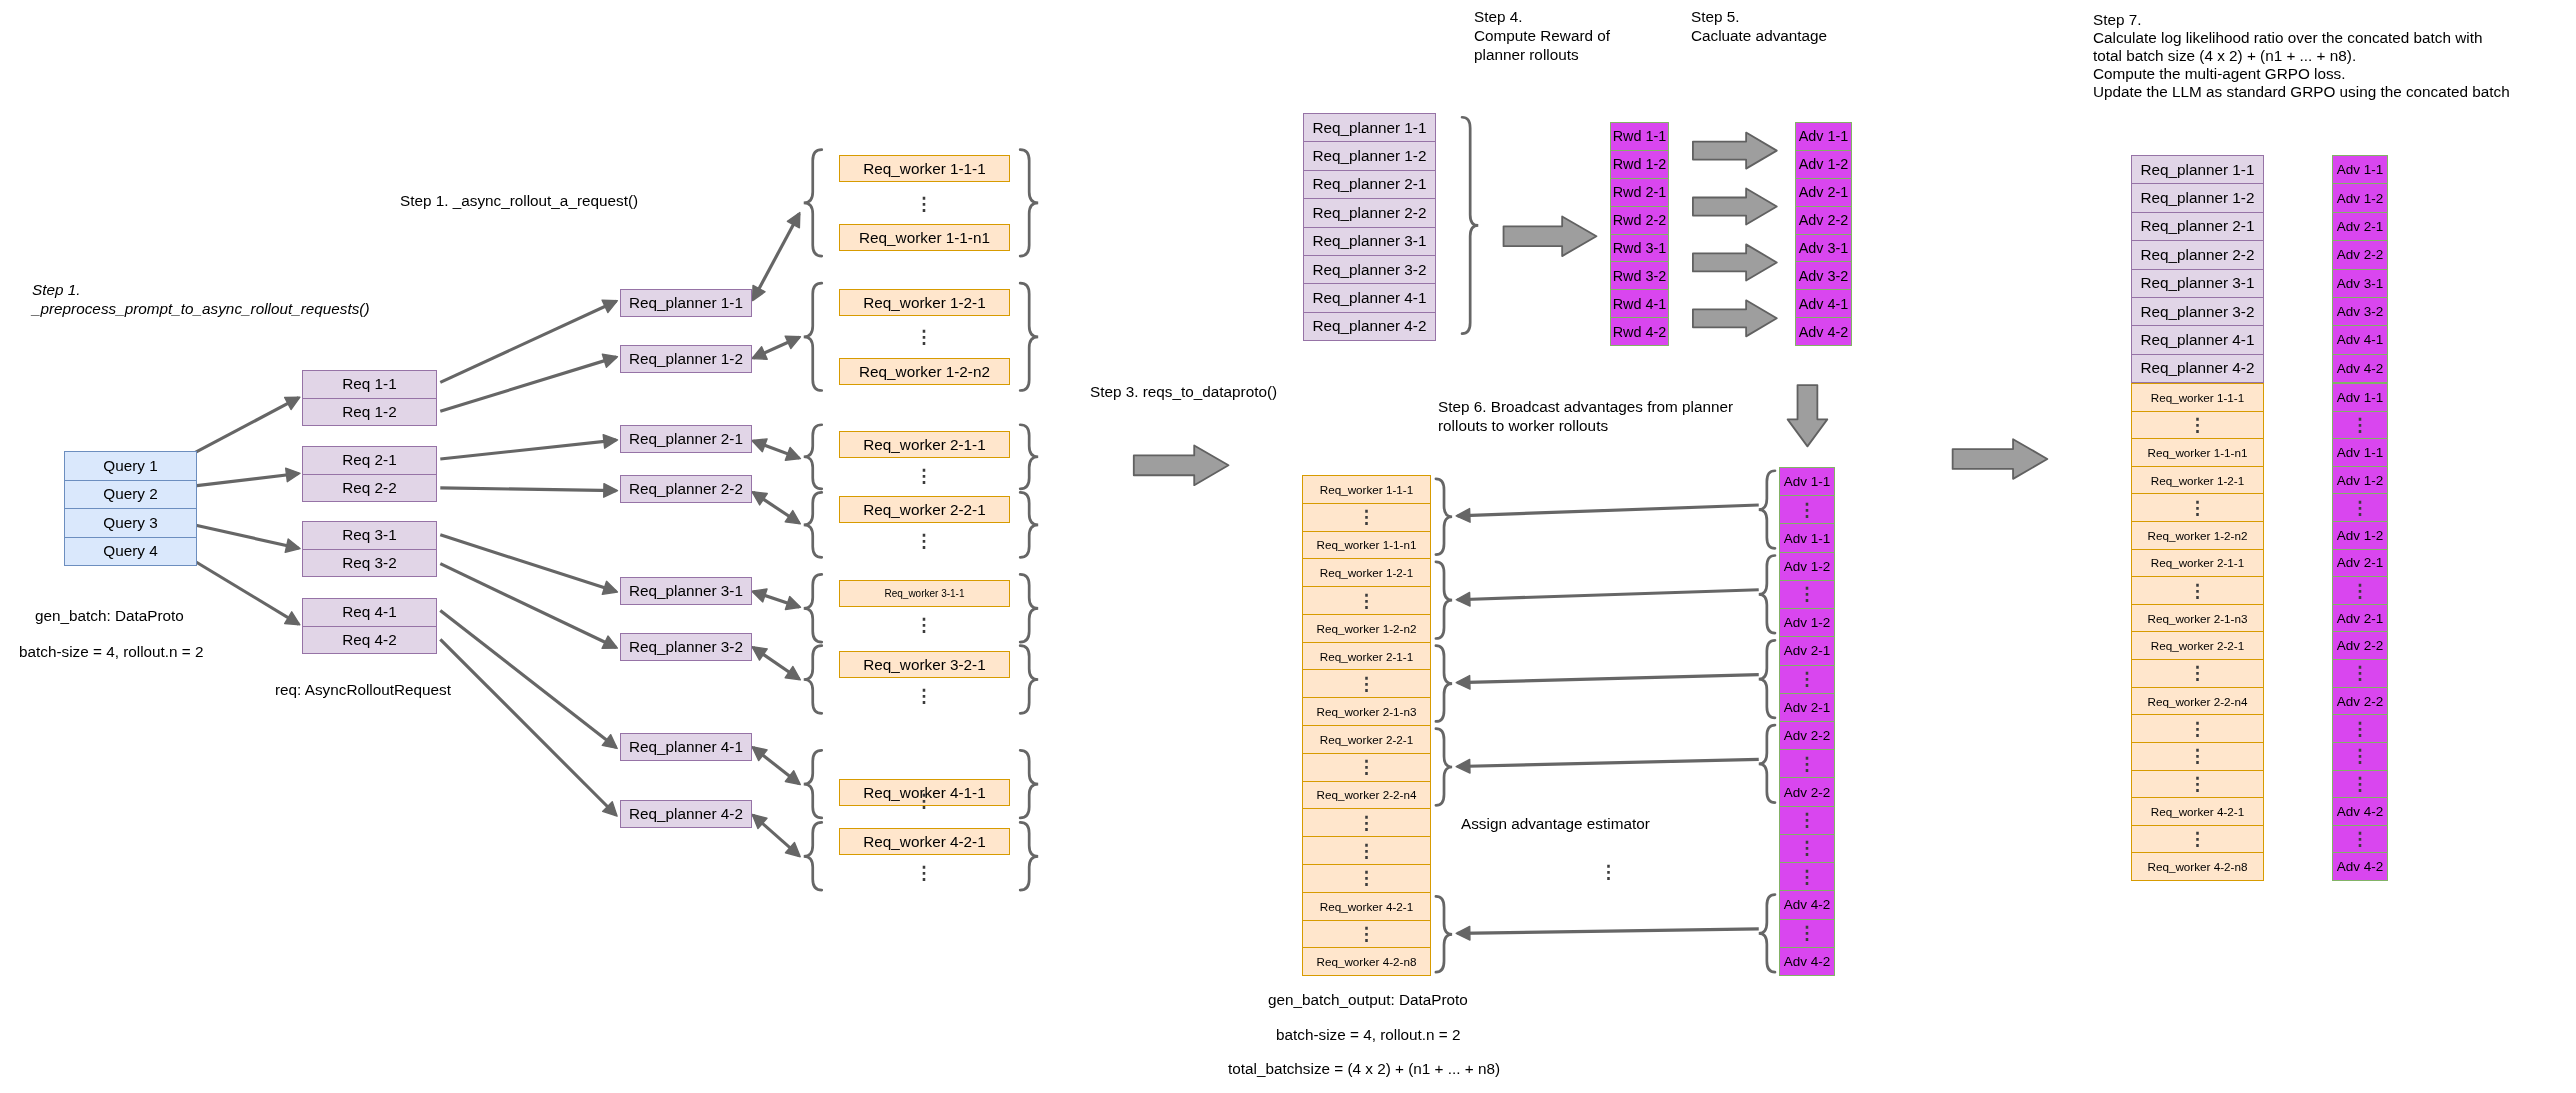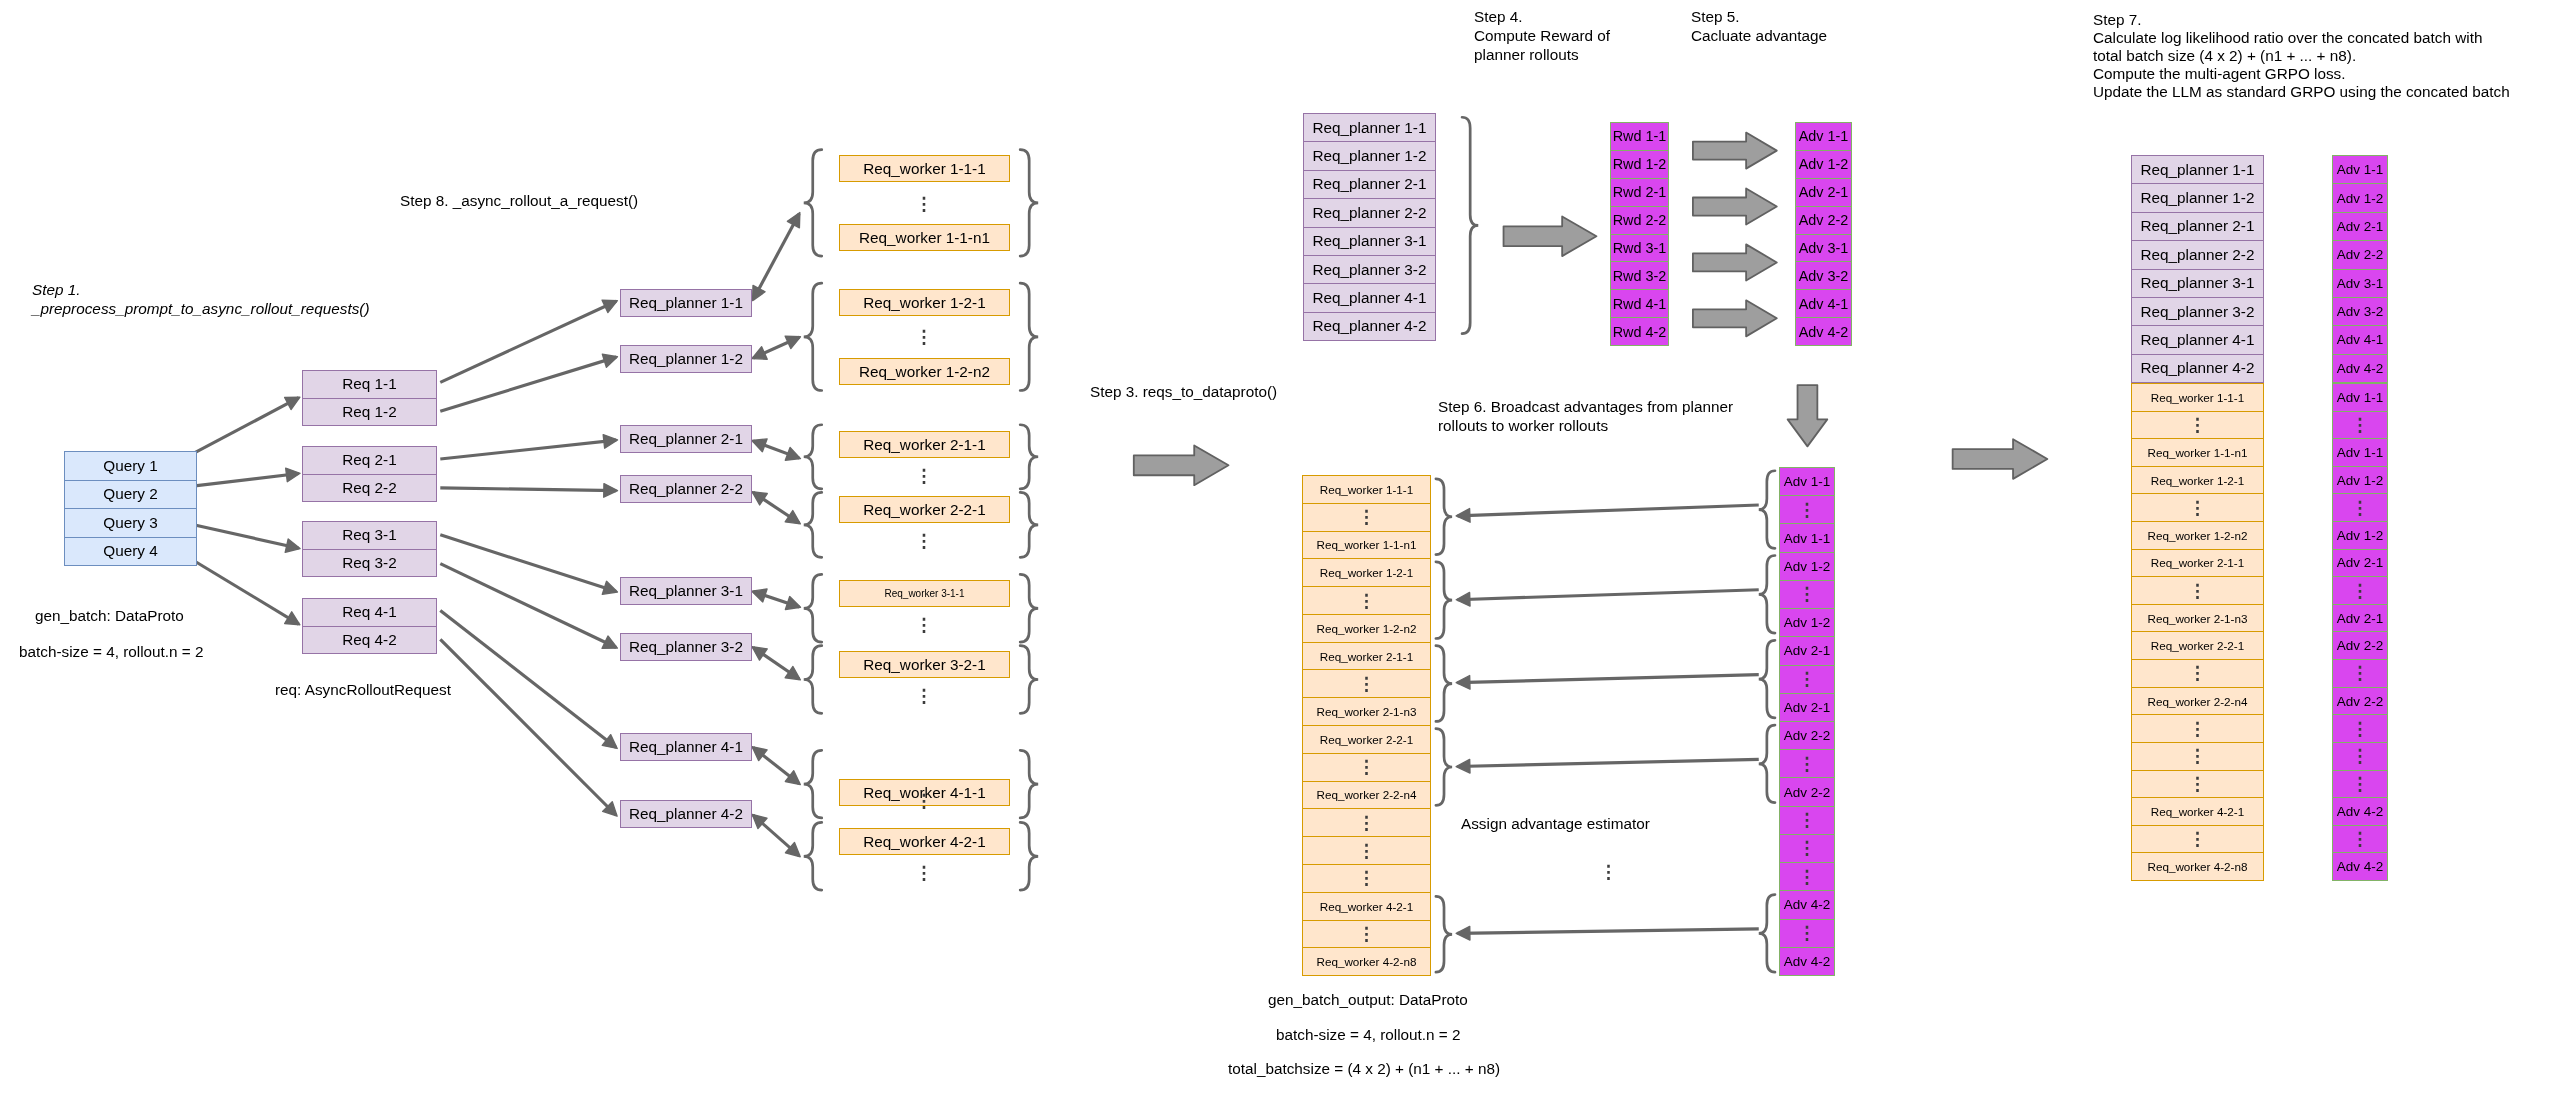--- a/index.html
+++ b/index.html
@@ -101,21 +101,21 @@
         <path d="M 1877,219 L 1936,219 L 1936,209 L 1970,229 L 1936,249 L 1936,239 L 1877,239 Z" fill="#9e9e9e" stroke="#616161" stroke-width="2" stroke-linejoin="round"></path>
         <path d="M 1877,281 L 1936,281 L 1936,271 L 1970,291 L 1936,311 L 1936,301 L 1877,301 Z" fill="#9e9e9e" stroke="#616161" stroke-width="2" stroke-linejoin="round"></path>
         <path d="M 1877,343 L 1936,343 L 1936,333 L 1970,353 L 1936,373 L 1936,363 L 1877,363 Z" fill="#9e9e9e" stroke="#616161" stroke-width="2" stroke-linejoin="round"></path>
         <path d="M 1993,427 L 1993,465 L 1982,465 L 2004,495 L 2026,465 L 2015,465 L 2015,427 Z" fill="#9e9e9e" stroke="#616161" stroke-width="2" stroke-linejoin="round"></path>
         <path d="M 2165,498 L 2232,498 L 2232,487 L 2270,509 L 2232,531 L 2232,520 L 2165,520 Z" fill="#9e9e9e" stroke="#616161" stroke-width="2" stroke-linejoin="round"></path>
       </g>
   </svg>
 
   <div class="lbl" style="left:32px;top:280px;font-style:italic;">Step 1.
 _preprocess_prompt_to_async_rollout_requests()</div>
-  <div class="lbl" style="left:400px;top:191px;">Step 8. _async_rollout_a_request()</div>
+  <div class="lbl" style="left:400px;top:191px;">Step 1. _async_rollout_a_request()</div>
   <div class="lbl" style="left:1090px;top:382px;">Step 3. reqs_to_dataproto()</div>
   <div class="lbl" style="left:1474px;top:7.2px;">Step 4.
 Compute Reward of
 planner rollouts</div>
   <div class="lbl" style="left:1691px;top:7.2px;">Step 5.
 Cacluate advantage</div>
   <div class="lbl" style="left:1430px;top:397px;margin-left:8px;">Step 6. Broadcast advantages from planner
 rollouts to worker rollouts</div>
   <div class="lbl" style="left:2093px;top:10.8px;line-height:18px;">Step 7.
 Calculate log likelihood ratio over the concated batch with

